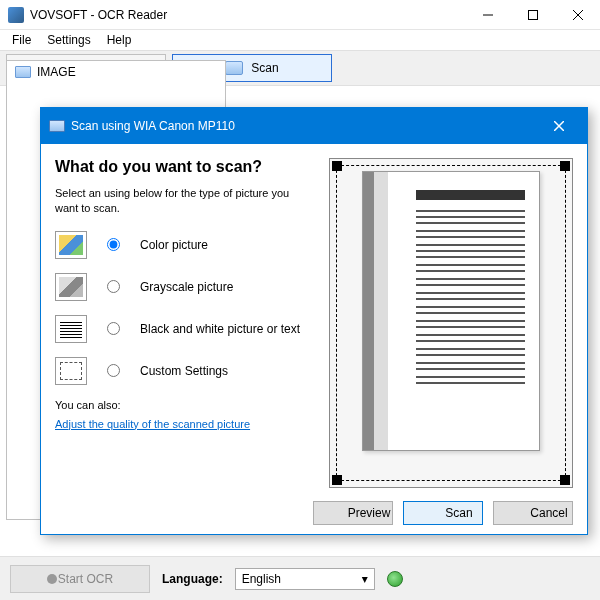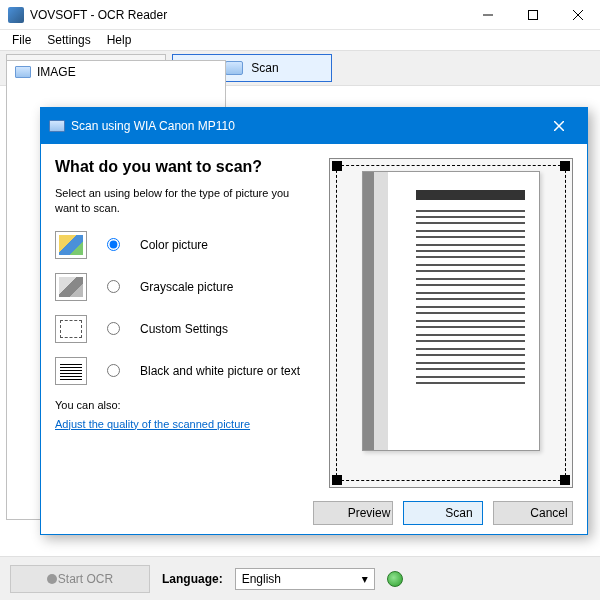--- a/index.html
+++ b/index.html
@@ -159,28 +159,28 @@
         <span class="thumb color"></span>
         <input type="radio" name="picopt" checked="" style="">
         <label>Color picture</label>
       </div>
       <div class="opt">
         <span class="thumb gray"></span>
         <input type="radio" name="picopt" style="">
         <label>Grayscale picture</label>
       </div>
       <div class="opt">
+        <span class="thumb bw"></span>
+        <input type="radio" name="picopt" style="">
+        <label>Black and white picture or text</label>
+      </div>
+      <div class="opt">
         <span class="thumb custom"></span>
         <input type="radio" name="picopt" style="">
         <label>Custom Settings</label>
-      </div>
-      <div class="opt">
-        <span class="thumb bw"></span>
-        <input type="radio" name="picopt" style="">
-        <label>Black and white picture or text</label>
       </div>
 
       <p class="also">You can also:</p>
       <a href="#" class="link">Adjust the quality of the scanned picture</a>
     </div>
 
     <div class="dlg-right">
       <div class="preview">
         <div class="pagezone">
           <div class="page">

